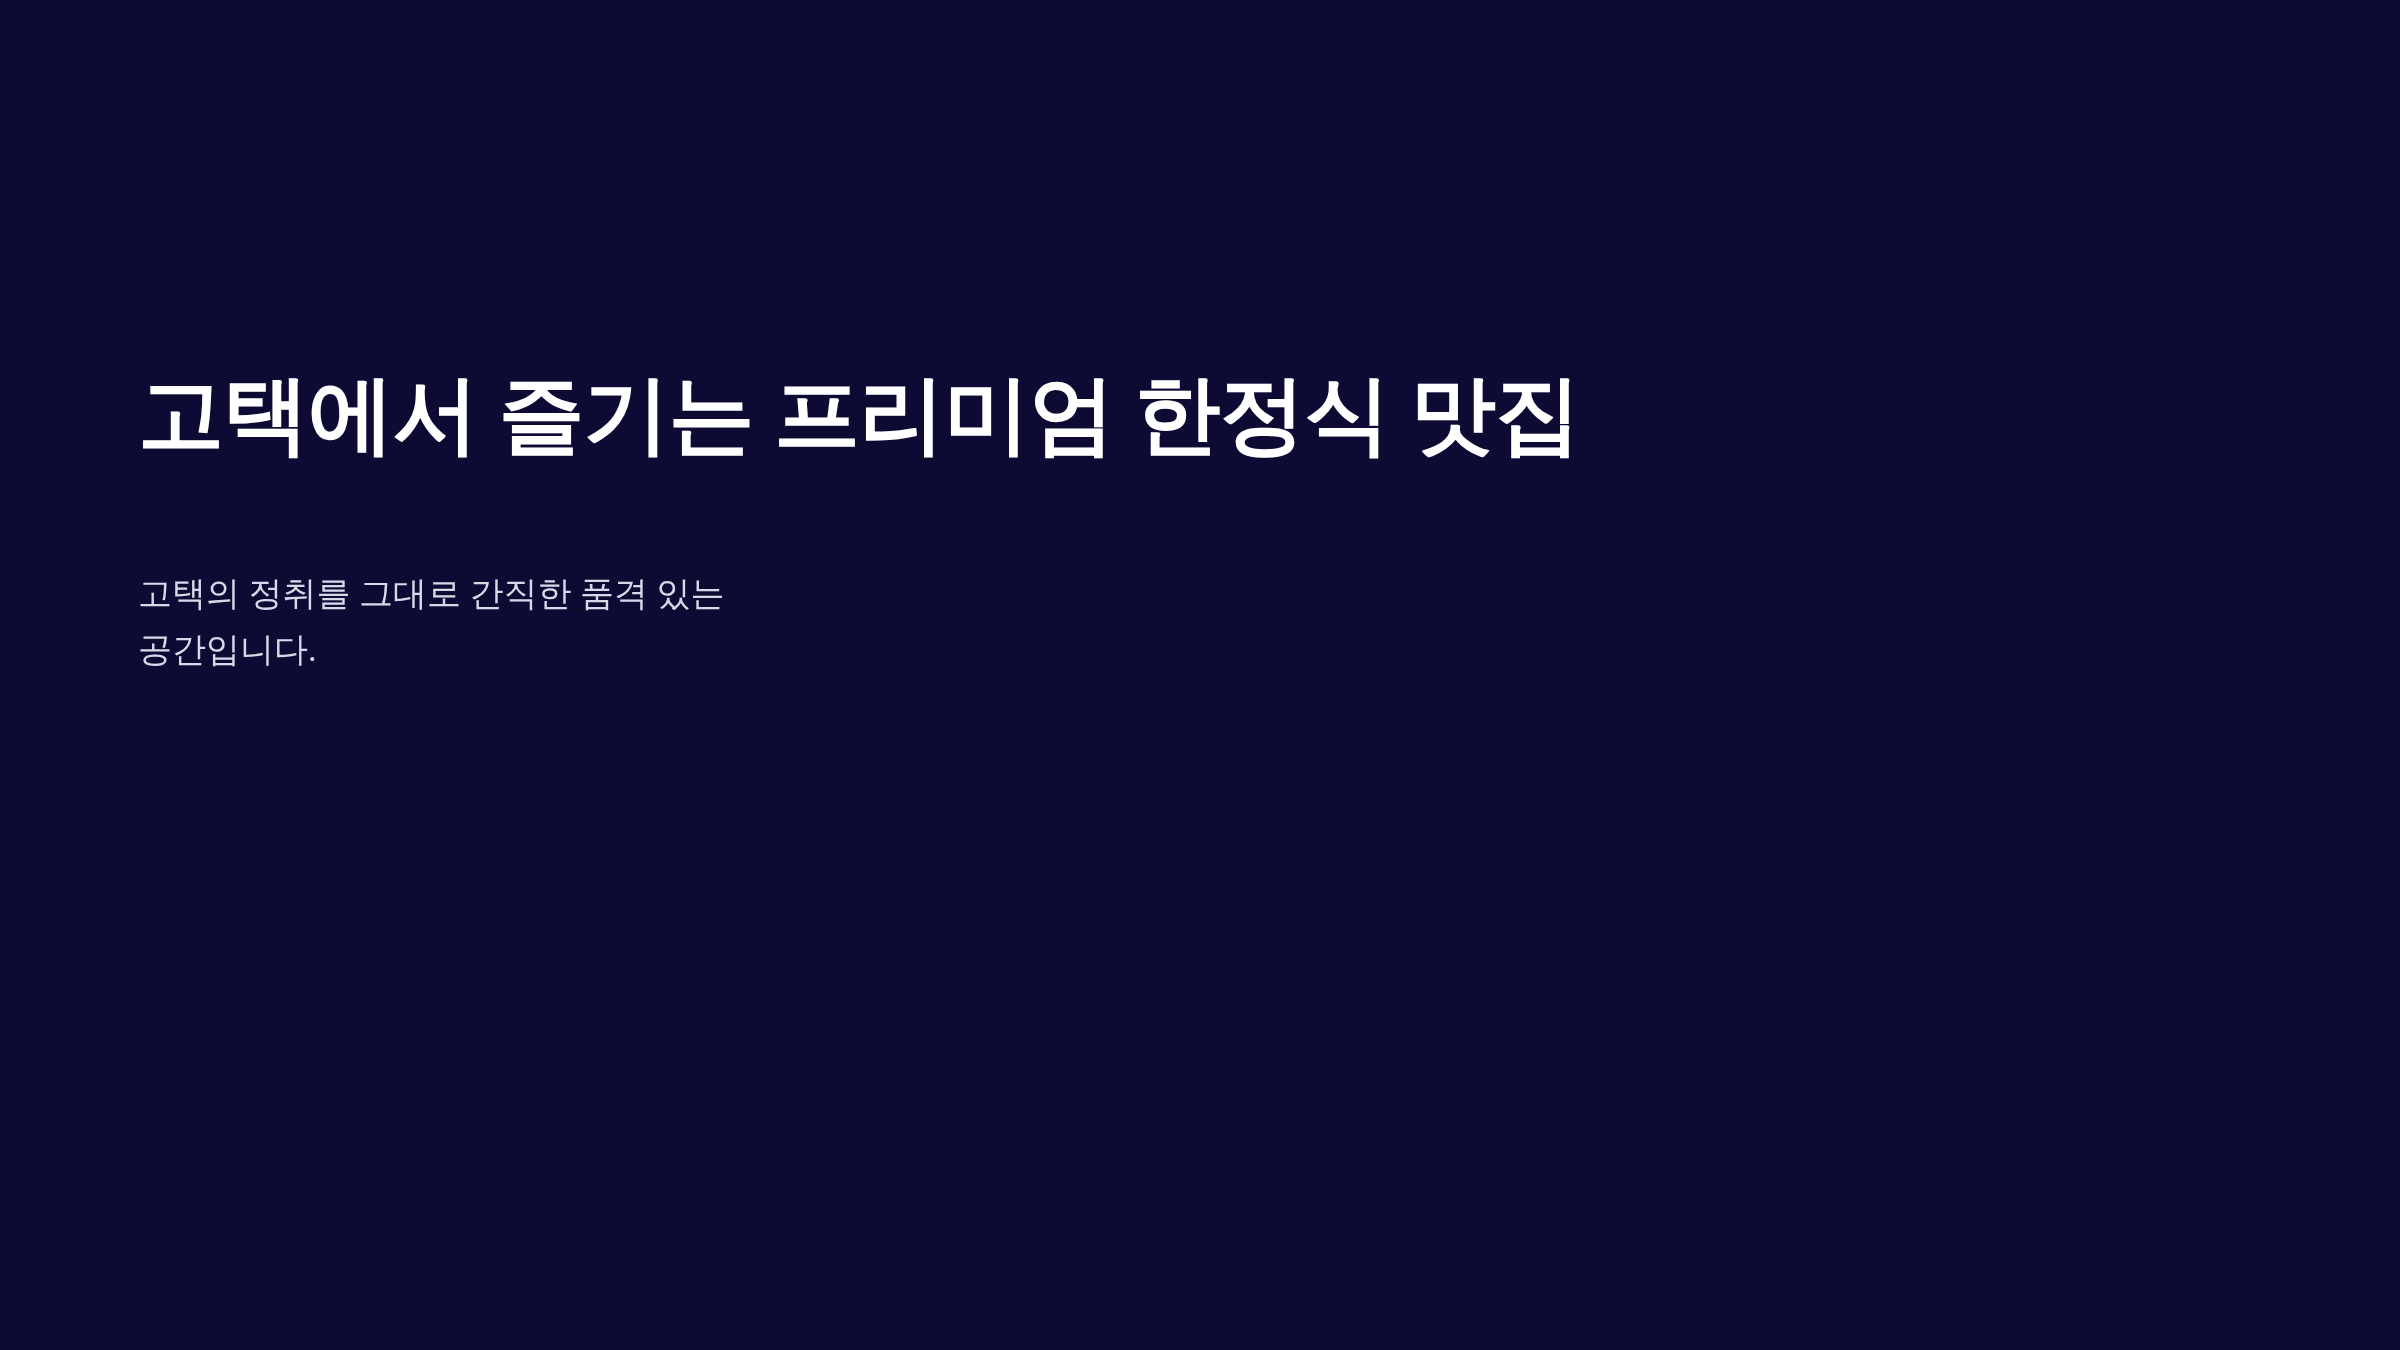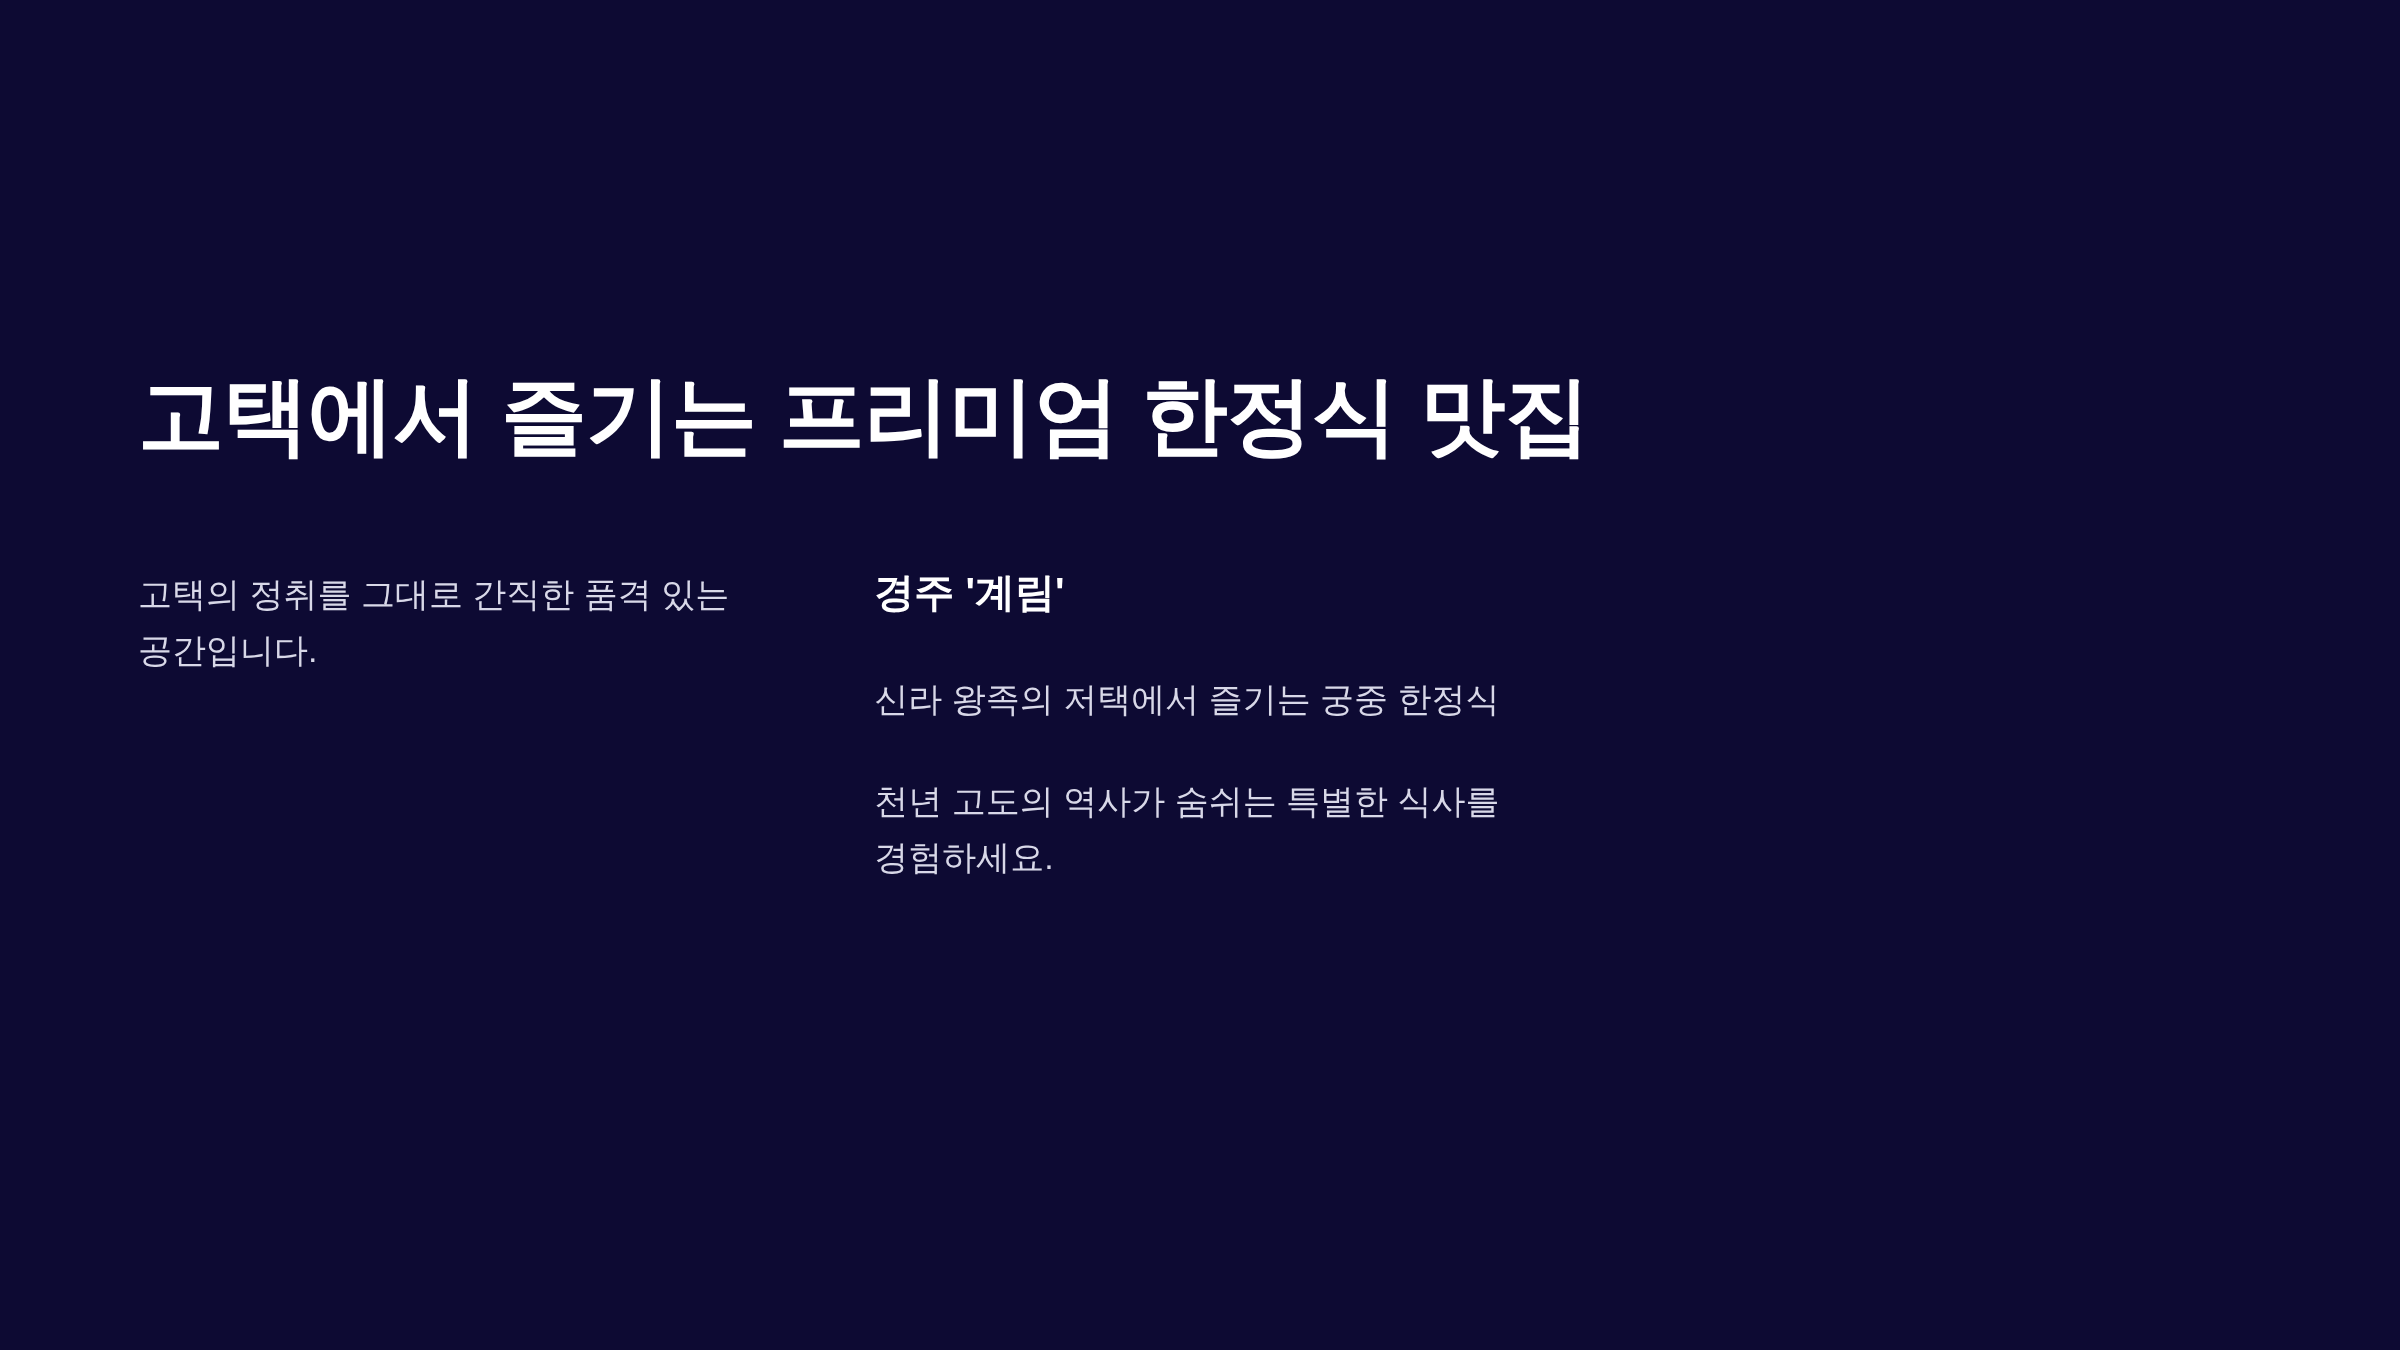--- a/index.html
+++ b/index.html
@@ -6,21 +6,21 @@
     margin: 0;
     padding: 0;
     background: #0d0a33;
   }
   .slide {
     position: relative;
     width: 2400px;
     height: 1350px;
     overflow: hidden;
     background: #0d0a33;
-    font-family: Liberation Sans, sans-serif;
+    font-family: Liberation Serif, serif;
   }
   .slide-title {
     position: absolute;
     left: 138px;
     top: 364px;
     width: 2130px;
     margin: 0;
     font-size: 86px;
     line-height: 1.2;
     font-weight: 700;
@@ -66,20 +66,15 @@
 
   <h1 class="slide-title">고택에서 즐기는 프리미엄 한정식 맛집</h1>
 
   <div class="columns">
 
 
     <div class="column">
       <p class="col-para">고택의 정취를 그대로 간직한 품격 있는 공간입니다.</p>
     </div>
 
-    <div class="column">
-      <h2 class="col-heading">경주 '계림'</h2>
-      <p class="col-para">신라 왕족의 저택에서 즐기는 궁중 한정식</p>
-      <p class="col-para">천년 고도의 역사가 숨쉬는 특별한 식사를 경험하세요.</p>
-    </div>
 
   </div>
 </div>
 
 </body></html>

